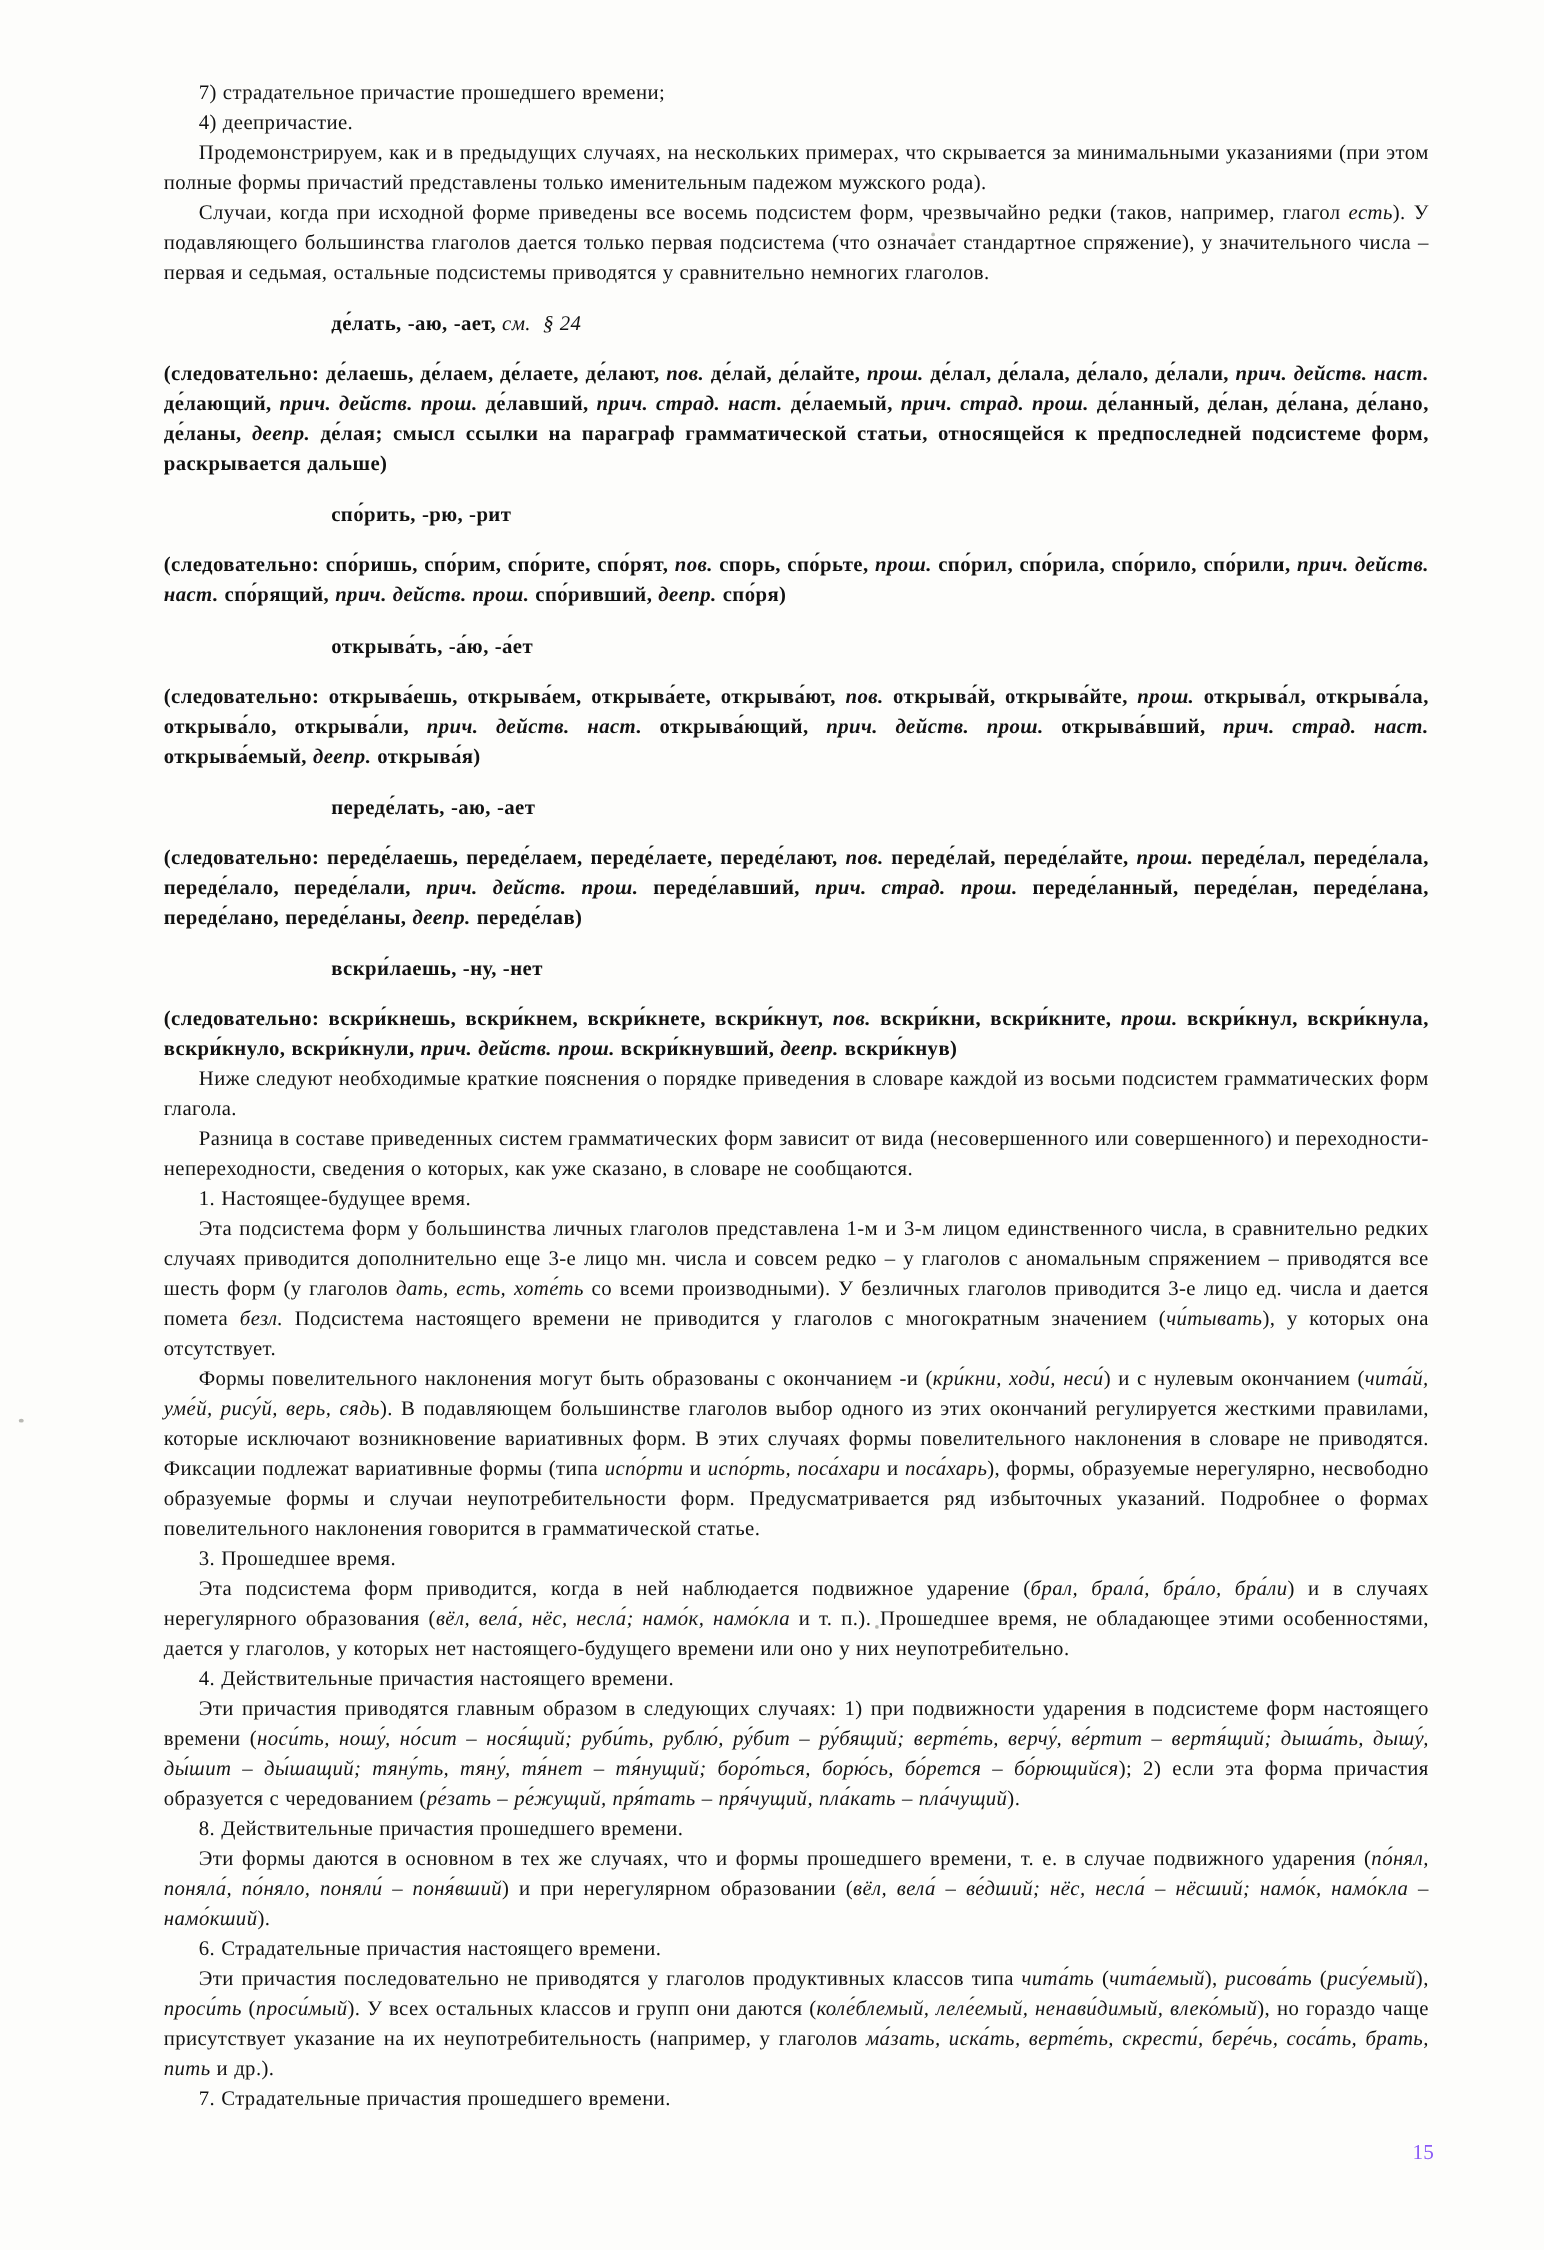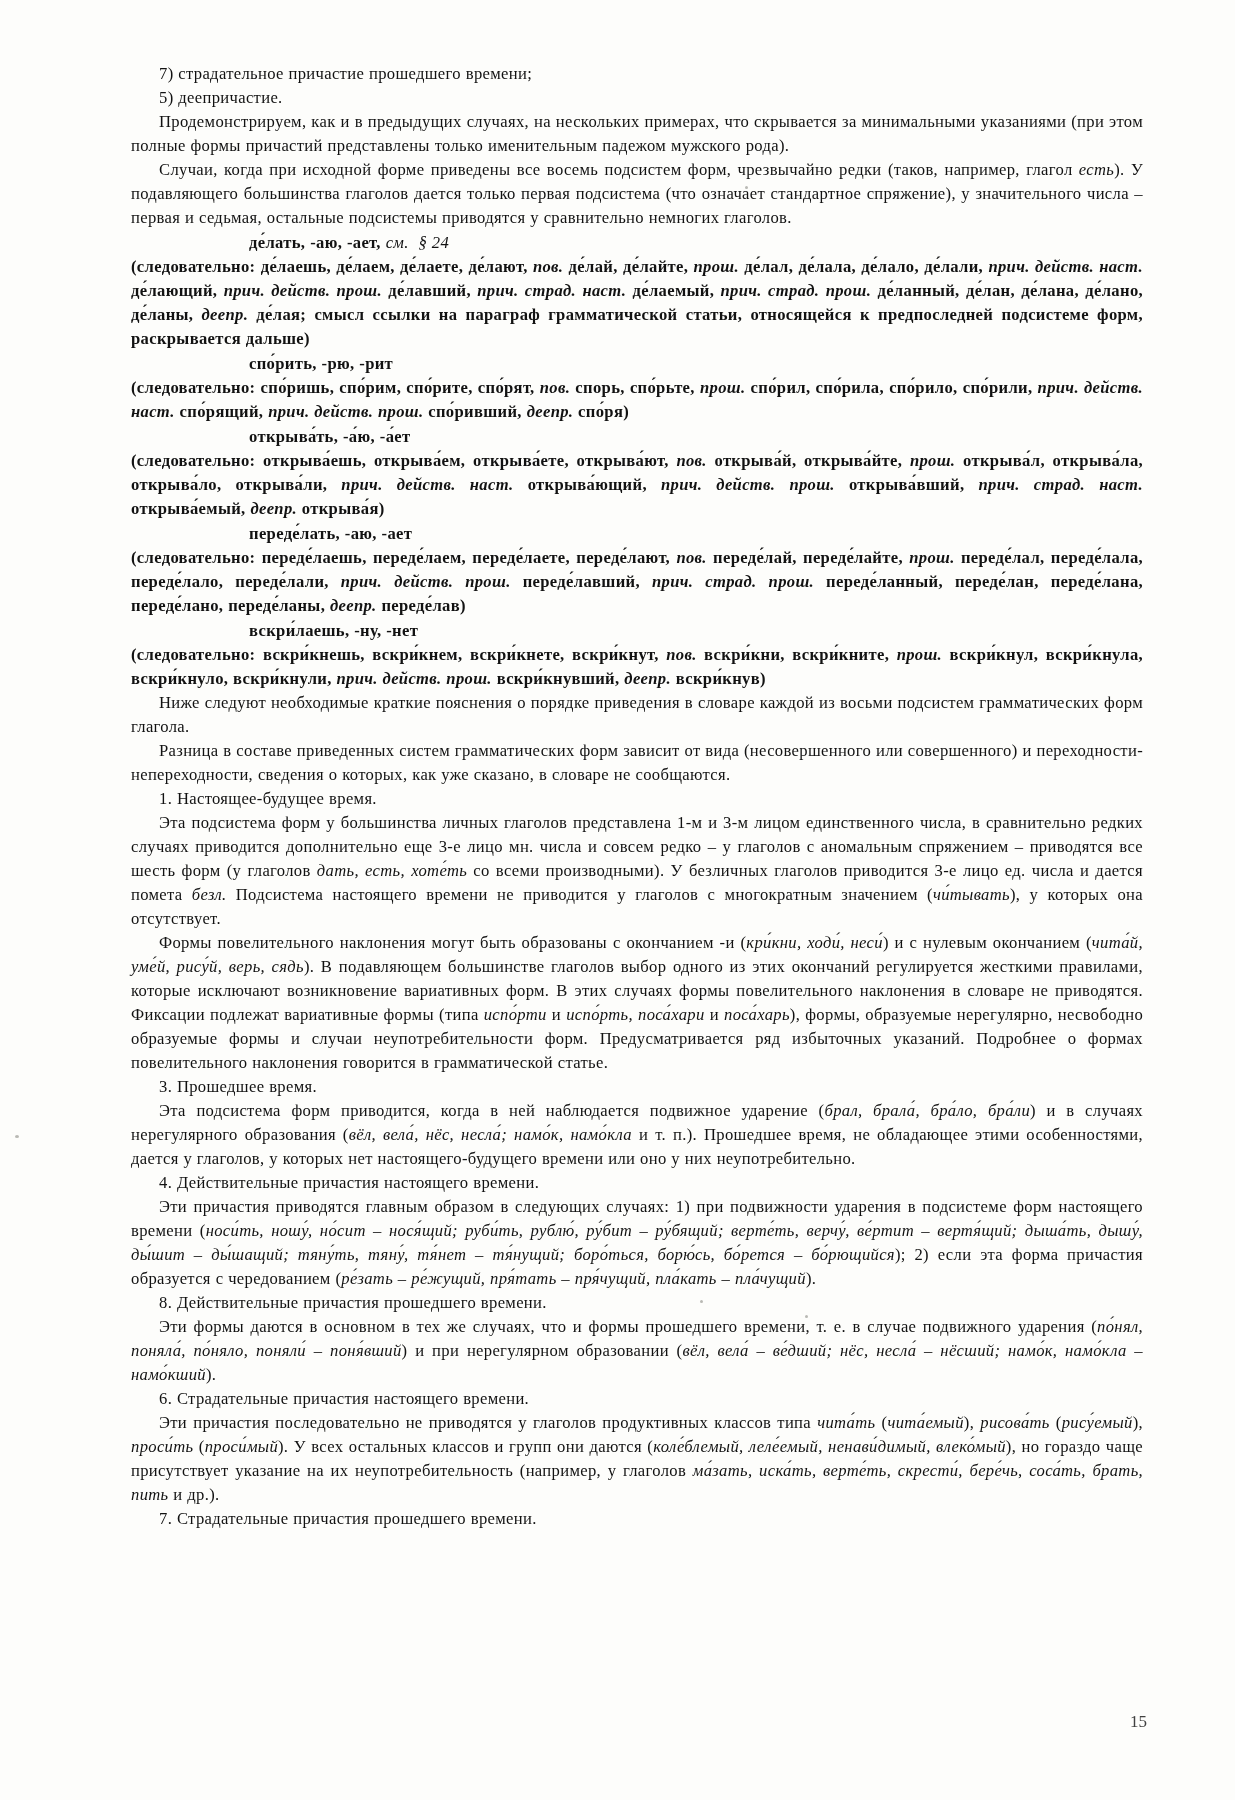--- a/index.html
+++ b/index.html
@@ -30,53 +30,53 @@
     text-align:justify;
     text-justify:inter-word;
     letter-spacing:0.02em;
     word-spacing:0.02em;
     -webkit-hyphens:none;
     hyphens:none;
   }
   .listline { text-indent:28px; }
   .hang { text-indent:0;font-weight:bold; }
   .entry {
-    margin:0;
+    margin:16px;
     font-size:16.6px;
     line-height:25px;
     text-align:left;
     text-indent:118px;
     font-weight:bold;
     letter-spacing:0.02em;
   }
   .entry .reg { font-weight:bold; }
   .entry .it { font-style:italic; font-weight:normal; }
   .entry .para { font-style:italic; font-weight:normal; }
   i, .it { font-style:italic; }
   .pageno {
     position:absolute;
     right:88px;
     bottom:68px;
     font-size:17px;
     font-family:"Liberation Serif", serif;
-    color:#404040;
+    color:#8b5cf6;
   }
   
   .speck { position:absolute; background:#b9b9b4; border-radius:50%; }
   .sec { text-indent:28px; }
 </style>
 </head>
 <body>
 
 <div class="page">
 
   <div class="column">
 
     <p class="listline">7) страдательное причастие прошедшего времени;</p>
-    <p class="listline">5) деепричастие.</p>
+    <p class="listline">4) деепричастие.</p>
 
     <p class="listline">Продемонстрируем, как и в предыдущих случаях, на нескольких примерах, что скрывается за минимальными указаниями (при этом полные формы причастий представлены только именительным падежом мужского рода).</p>
 
     <p class="listline"><span>Случаи, когда при исходной форме приведены все восемь подсистем форм, чрезвычайно редки (таков, например, глагол </span><i>есть</i><span>). У подавляющего большинства глаголов дается только первая подсистема (что означает стандартное спряжение), у значительного числа – первая и седьмая, остальные подсистемы приводятся у сравнительно немногих глаголов.</span></p>
 
     <div id="entries-host">
         <p class="entry"><span class="reg">де́лать, -аю, -ает, </span><span class="it">см.</span>&nbsp;&nbsp;<span class="para">§ 24</span></p>
         <p class="hang"><span>(следовательно: де́лаешь, де́лаем, де́лаете, де́лают, </span><span class="it">пов.</span><span> де́лай, де́лайте, </span><span class="it">прош.</span><span> де́лал, де́лала, де́лало, де́лали, </span><span class="it">прич. действ. наст.</span><span> де́лающий, </span><span class="it">прич. действ. прош.</span><span> де́лавший, </span><span class="it">прич. страд. наст.</span><span> де́лаемый, </span><span class="it">прич. страд. прош.</span><span> де́ланный, де́лан, де́лана, де́лано, де́ланы, </span><span class="it">деепр.</span><span> де́лая; смысл ссылки на параграф грамматической статьи, относящейся к предпоследней подсистеме форм, раскрывается дальше)</span></p>
         <p class="entry"><span class="reg">спо́рить, -рю, -рит</span></p>
         <p class="hang"><span>(следовательно: спо́ришь, спо́рим, спо́рите, спо́рят, </span><span class="it">пов.</span><span> спорь, спо́рьте, </span><span class="it">прош.</span><span> спо́рил, спо́рила, спо́рило, спо́рили, </span><span class="it">прич. действ. наст.</span><span> спо́рящий, </span><span class="it">прич. действ. прош.</span><span> спо́ривший, </span><span class="it">деепр.</span><span> спо́ря)</span></p>

